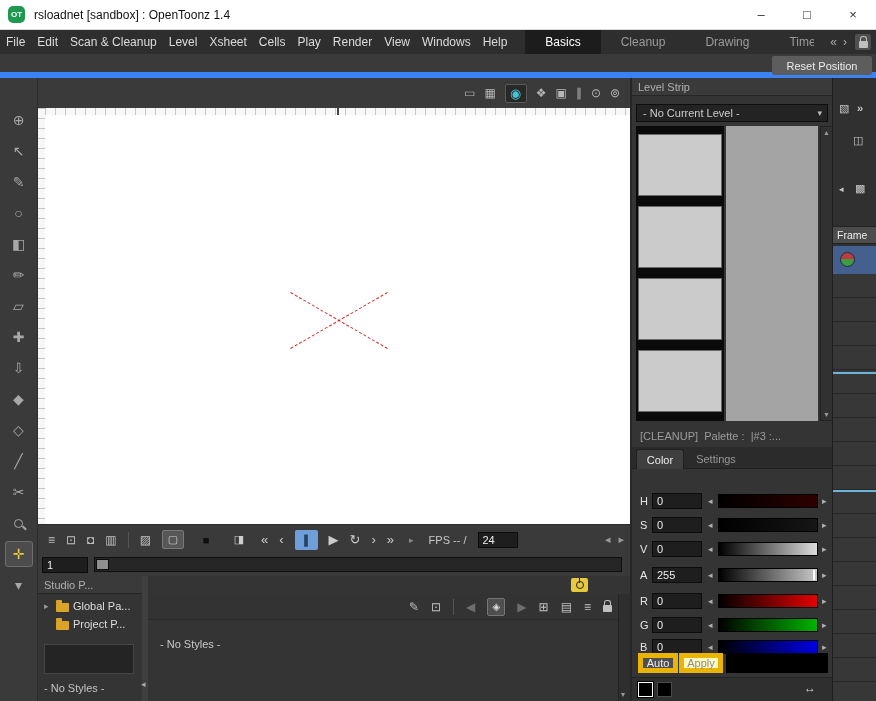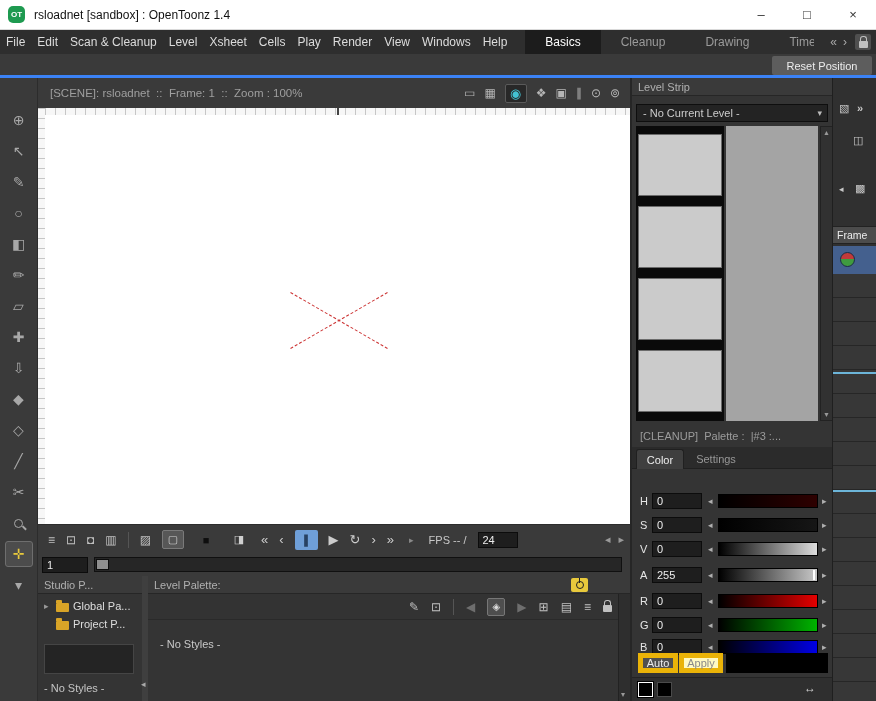--- a/index.html
+++ b/index.html
@@ -19,21 +19,21 @@
 #rooms{display:flex;margin-left:12px;margin-right:62px;flex:1;overflow:hidden;align-items:center}
 .room{padding:0 20px;font-size:12px;color:#9a9a9a;line-height:24px;white-space:nowrap}
 .room.active{background:#1c1c1c;color:#fff}
 #mright{position:absolute;right:0;top:0;height:24px;display:flex;align-items:center;background:#2e2e2e;padding:0 5px}
 .mscroll{color:#aaa;font-size:12px;padding:0 3px}
 #locktile{width:16px;height:16px;background:#4f4f4f;border-radius:2px;margin-left:5px;display:flex;align-items:center;justify-content:center}
 .lockicon{position:relative;width:9px;height:7px;background:#c0c0c0;border-radius:1px;margin-top:4px}
 .lockicon::before{content:"";position:absolute;left:1px;top:-5px;width:5px;height:5px;border:1.5px solid #c0c0c0;border-bottom:none;border-radius:3px 3px 0 0}
 
 
-#toolbar2{position:absolute;left:0;top:54px;width:876px;height:24px;background:#3a3a3a;border-bottom:3px solid #3b82f6}
+#toolbar2{position:absolute;left:0;top:54px;width:876px;height:24px;background:#3a3a3a;border-bottom:6px solid #3b82f6}
 #resetpos{position:absolute;right:4px;top:2px;width:100px;height:19px;background:#5d5d5d;border-radius:2px;color:#ececec;font-size:11px;display:flex;align-items:center;justify-content:center}
 
 
 #lefttools{position:absolute;left:0;top:78px;width:38px;height:623px;background:#3a3a3a;border-right:1px solid #2c2c2c;display:flex;flex-direction:column;align-items:center;padding-top:27px}
 .tool{width:30px;height:30px;margin-bottom:1px;display:flex;align-items:center;justify-content:center;color:#a8a8a8;font-size:14px}
 .tool.active{width:28px;height:26px;background:#4c4c4c;border:1px solid #6e6e6e;border-radius:3px;color:var(--hand_yellow);margin:2px 0 3px}
 .zoomglyph{position:relative;width:9px;height:9px;border:1.5px solid #a8a8a8;border-radius:50%}
 .zoomglyph::after{content:"";position:absolute;width:5px;height:1.5px;background:#a8a8a8;right:-5px;bottom:-2px;transform:rotate(45deg)}
 
 
@@ -230,21 +230,20 @@
     </div>
   <div class="tool active">
       <span>✛</span>
     </div>
   <div class="tool">
       <span>▾</span>
     </div>
 </div>
 
 <div id="vheader">
-  <span id="vtitle">[SCENE]: rsloadnet  ::  Frame: 1  ::  Zoom : 100%</span>
   <div id="vicons">
     <span class="vicon">▭</span>
     <span class="vicon">▦</span>
     <span class="viconbox">
         <span class="teal">◉</span>
       </span>
     <span class="vicon">❖</span>
     <span class="vicon">▣</span>
     <span class="vicon">∥</span>
     <span class="vicon">⊙</span>
@@ -312,21 +311,20 @@
     <span class="foldericon"></span>
     <span>Project P...</span>
   </div>
   <div id="studiobox"></div>
   <div id="studiofoot">- No Styles -</div>
 </div>
 <div id="splitter"></div>
 <div id="splitterarrow">◂</div>
 
 <div id="lpal">
-  <div class="phead">Level Palette:</div>
   <div id="lpalpower">
       <span class="powericon"></span>
     </div>
   <div id="lpaltools">
     <span class="lpicon">✎</span>
     <span class="lpicon">⊡</span>
     <span class="vsep"></span>
     <span class="lpicon dim">◀</span>
     <span class="keybox">
         <span>◈</span>

